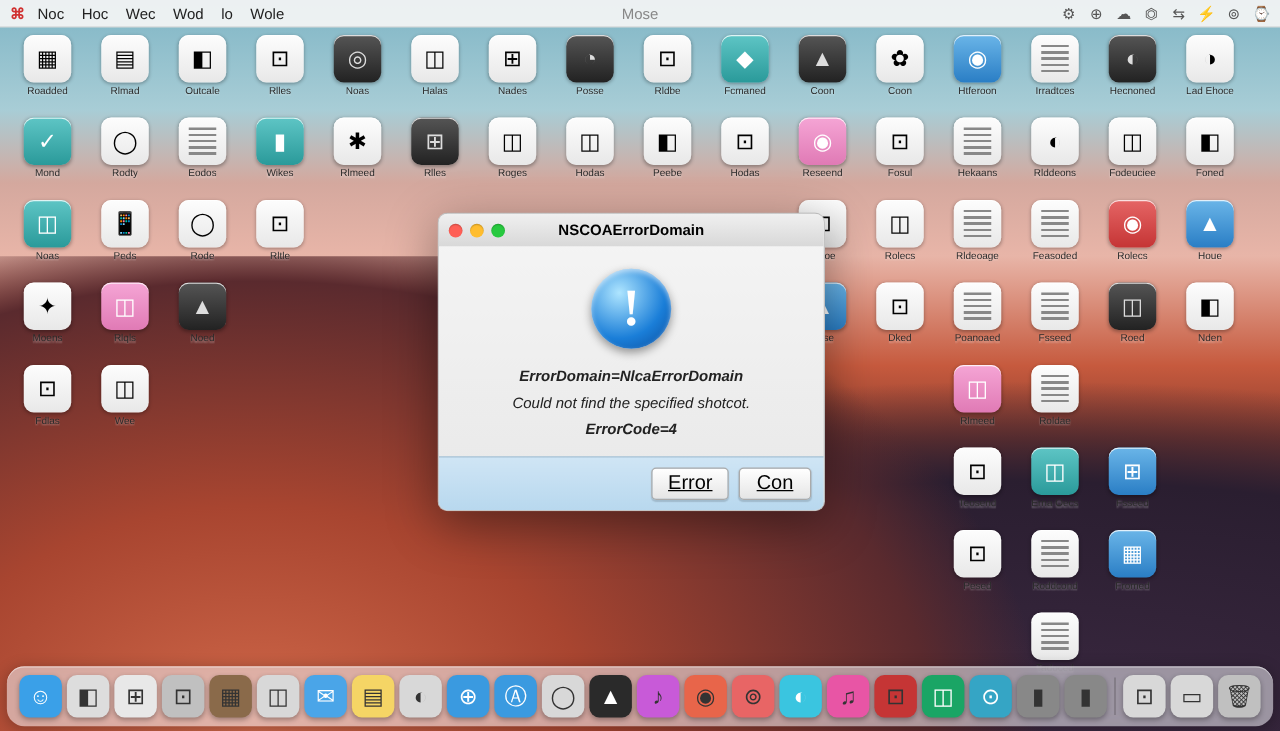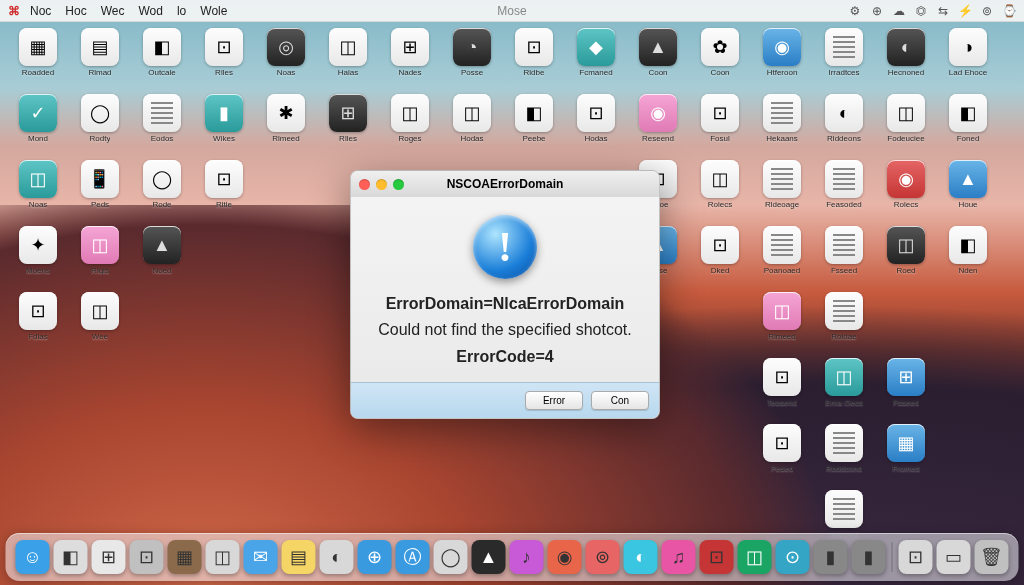--- a/index.html
+++ b/index.html
@@ -138,44 +138,46 @@
   box-shadow: 0 3px 8px rgba(0,0,0,0.4), inset 0 2px 4px rgba(255,255,255,0.6);
   display: flex;
   align-items: center;
   justify-content: center;
   color: #fff;
   font-size: 42px;
   font-weight: bold;
   font-family: Georgia, serif;
 }
 .dialog .msg {
-  font-size: 16px;
+  font-size: 12px;
   line-height: 1.4;
   color: #222;
   margin-bottom: 4px;
+  font-style: italic;
 }
 .dialog .msg.bold { font-weight: 700; }
 
 .dialog .footer {
   background: linear-gradient(180deg, #cfe5f5, #b8d8ee);
   padding: 8px 10px;
   display: flex;
   justify-content: flex-end;
   gap: 8px;
   border-top: 1px solid rgba(0,0,0,0.1);
 }
 .dialog .btn {
   min-width: 58px;
   padding: 3px 12px;
-  font-size: 10px;
+  font-size: 16px;
   background: linear-gradient(180deg, #fff, #e5e5e5);
   border: 1px solid #aaa;
   border-radius: 4px;
   box-shadow: 0 1px 1px rgba(0,0,0,0.15);
   cursor: pointer;
+  text-decoration: underline;
 }
 
 
 .dock {
   position: absolute;
   bottom: 4px;
   left: 50%;
   transform: translateX(-50%);
   height: 48px;
   background: rgba(240,240,245,0.55);

